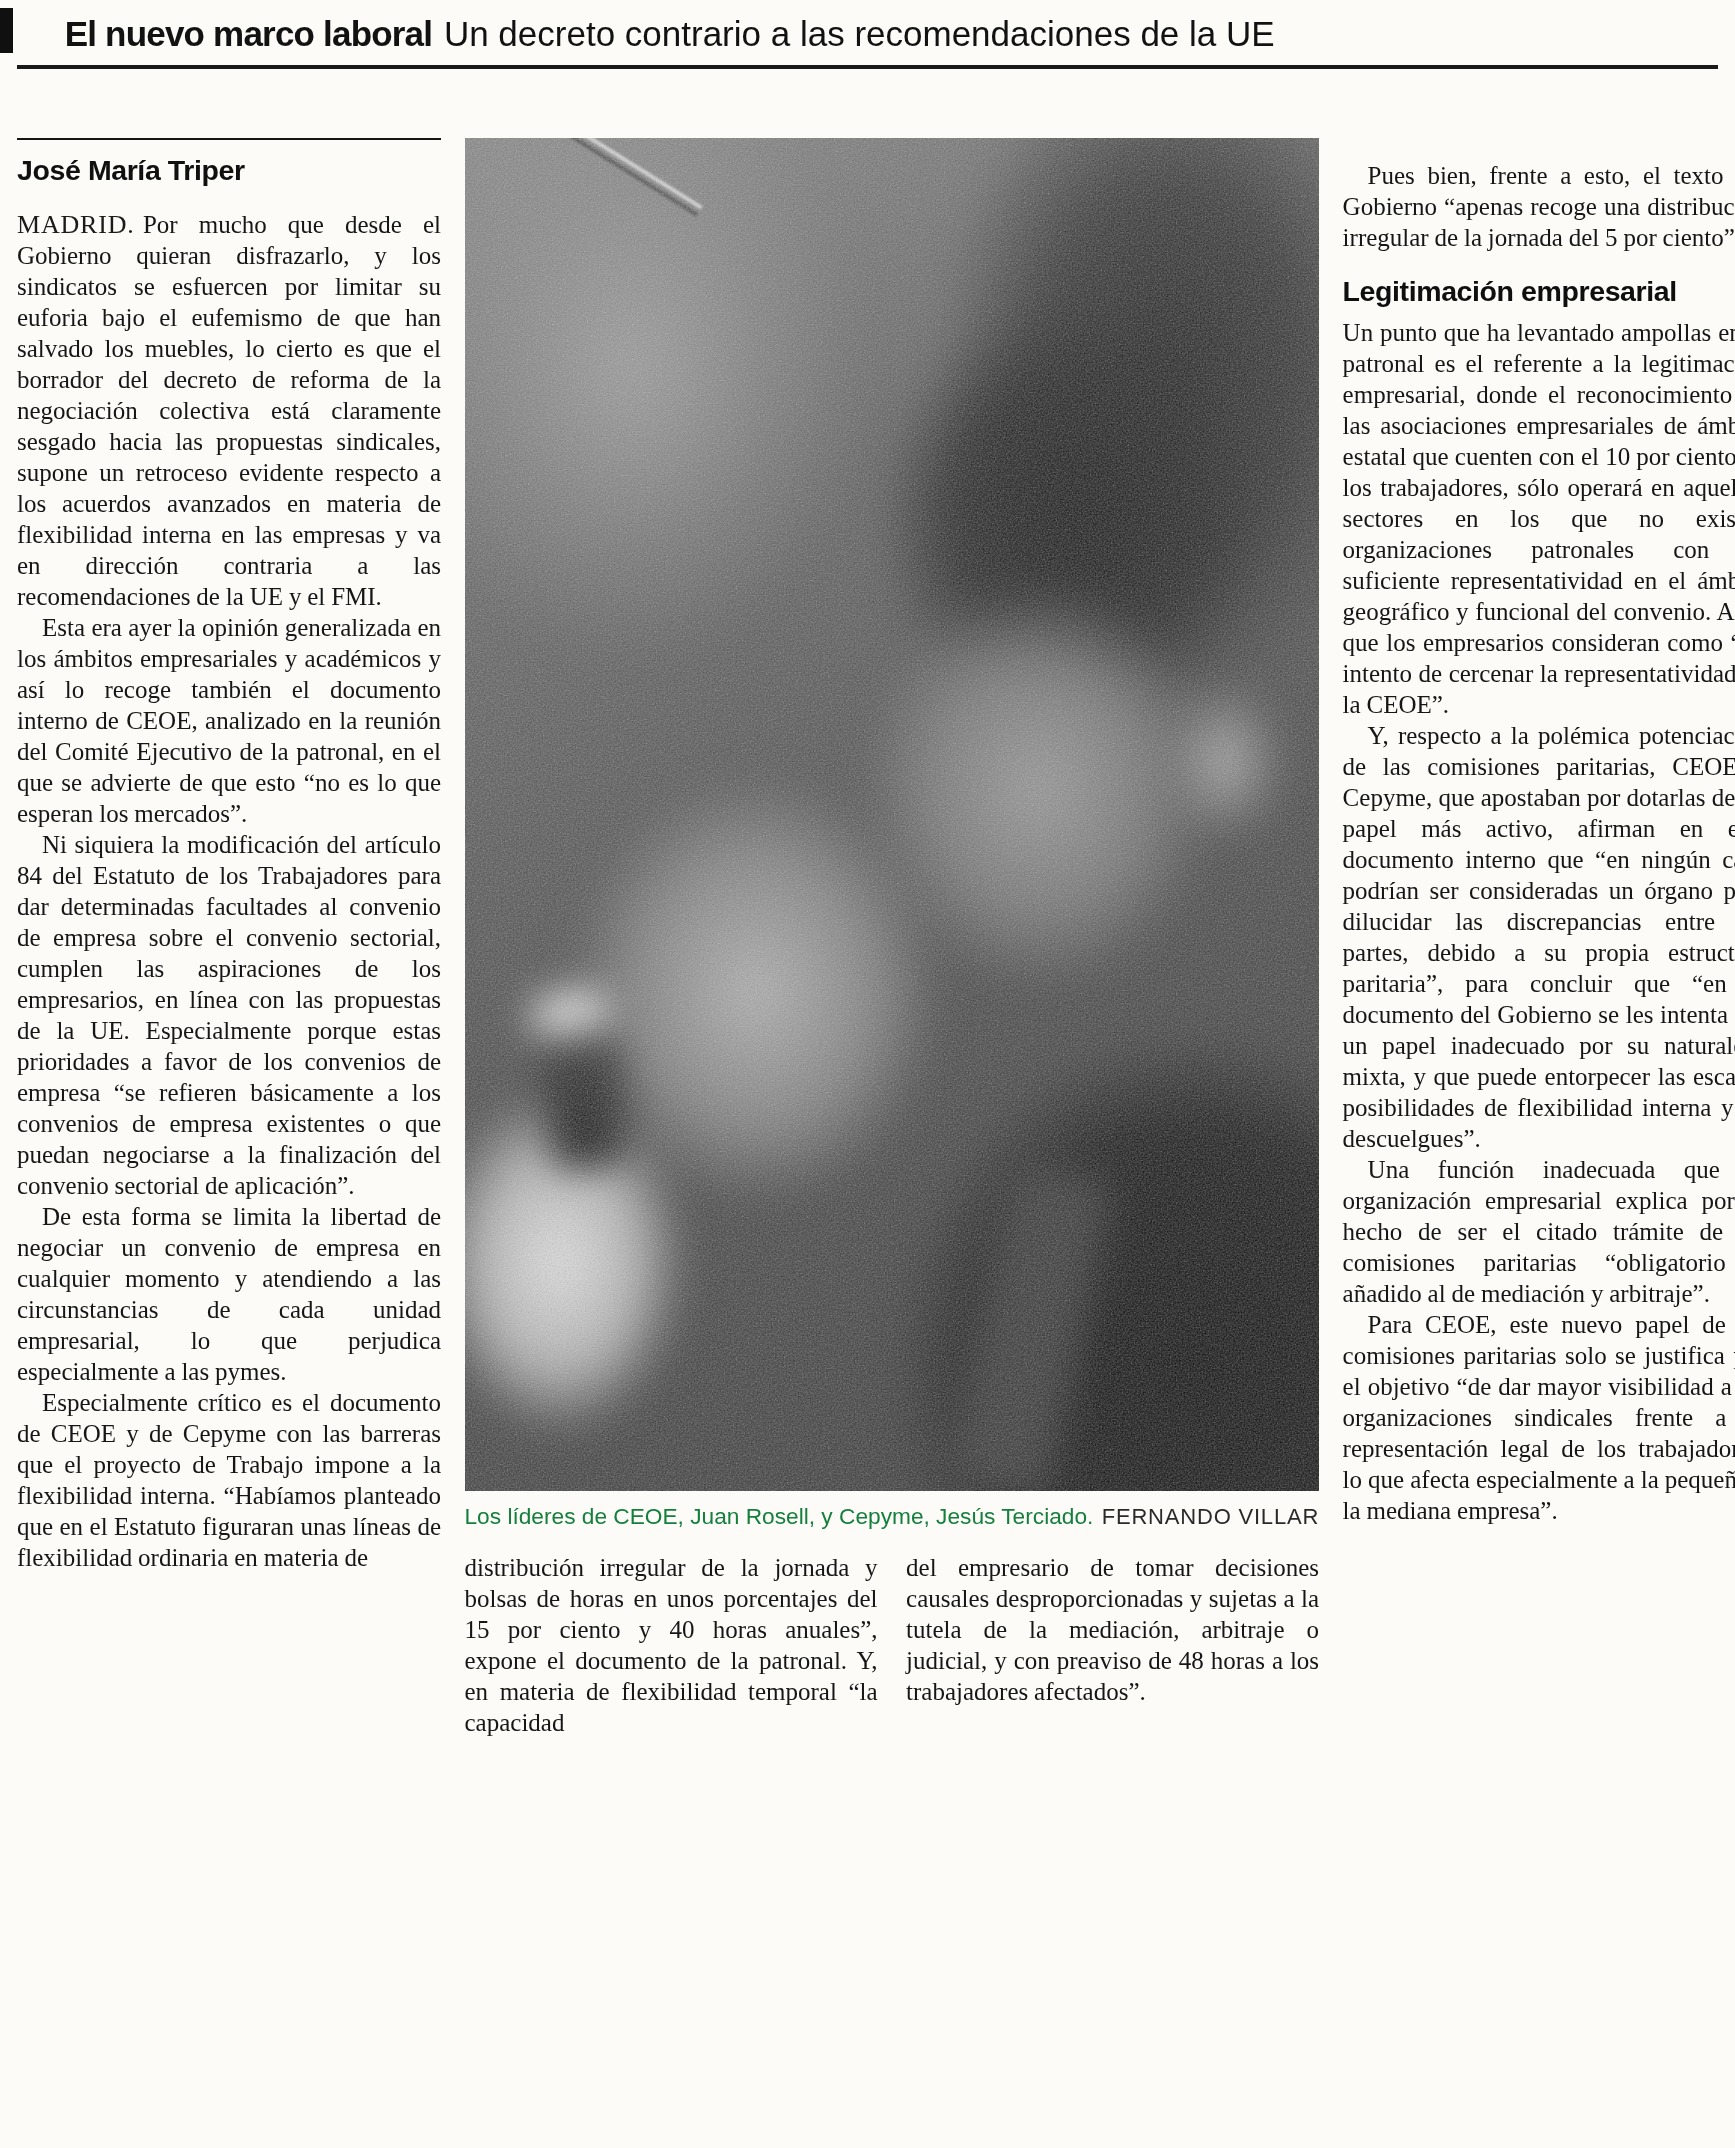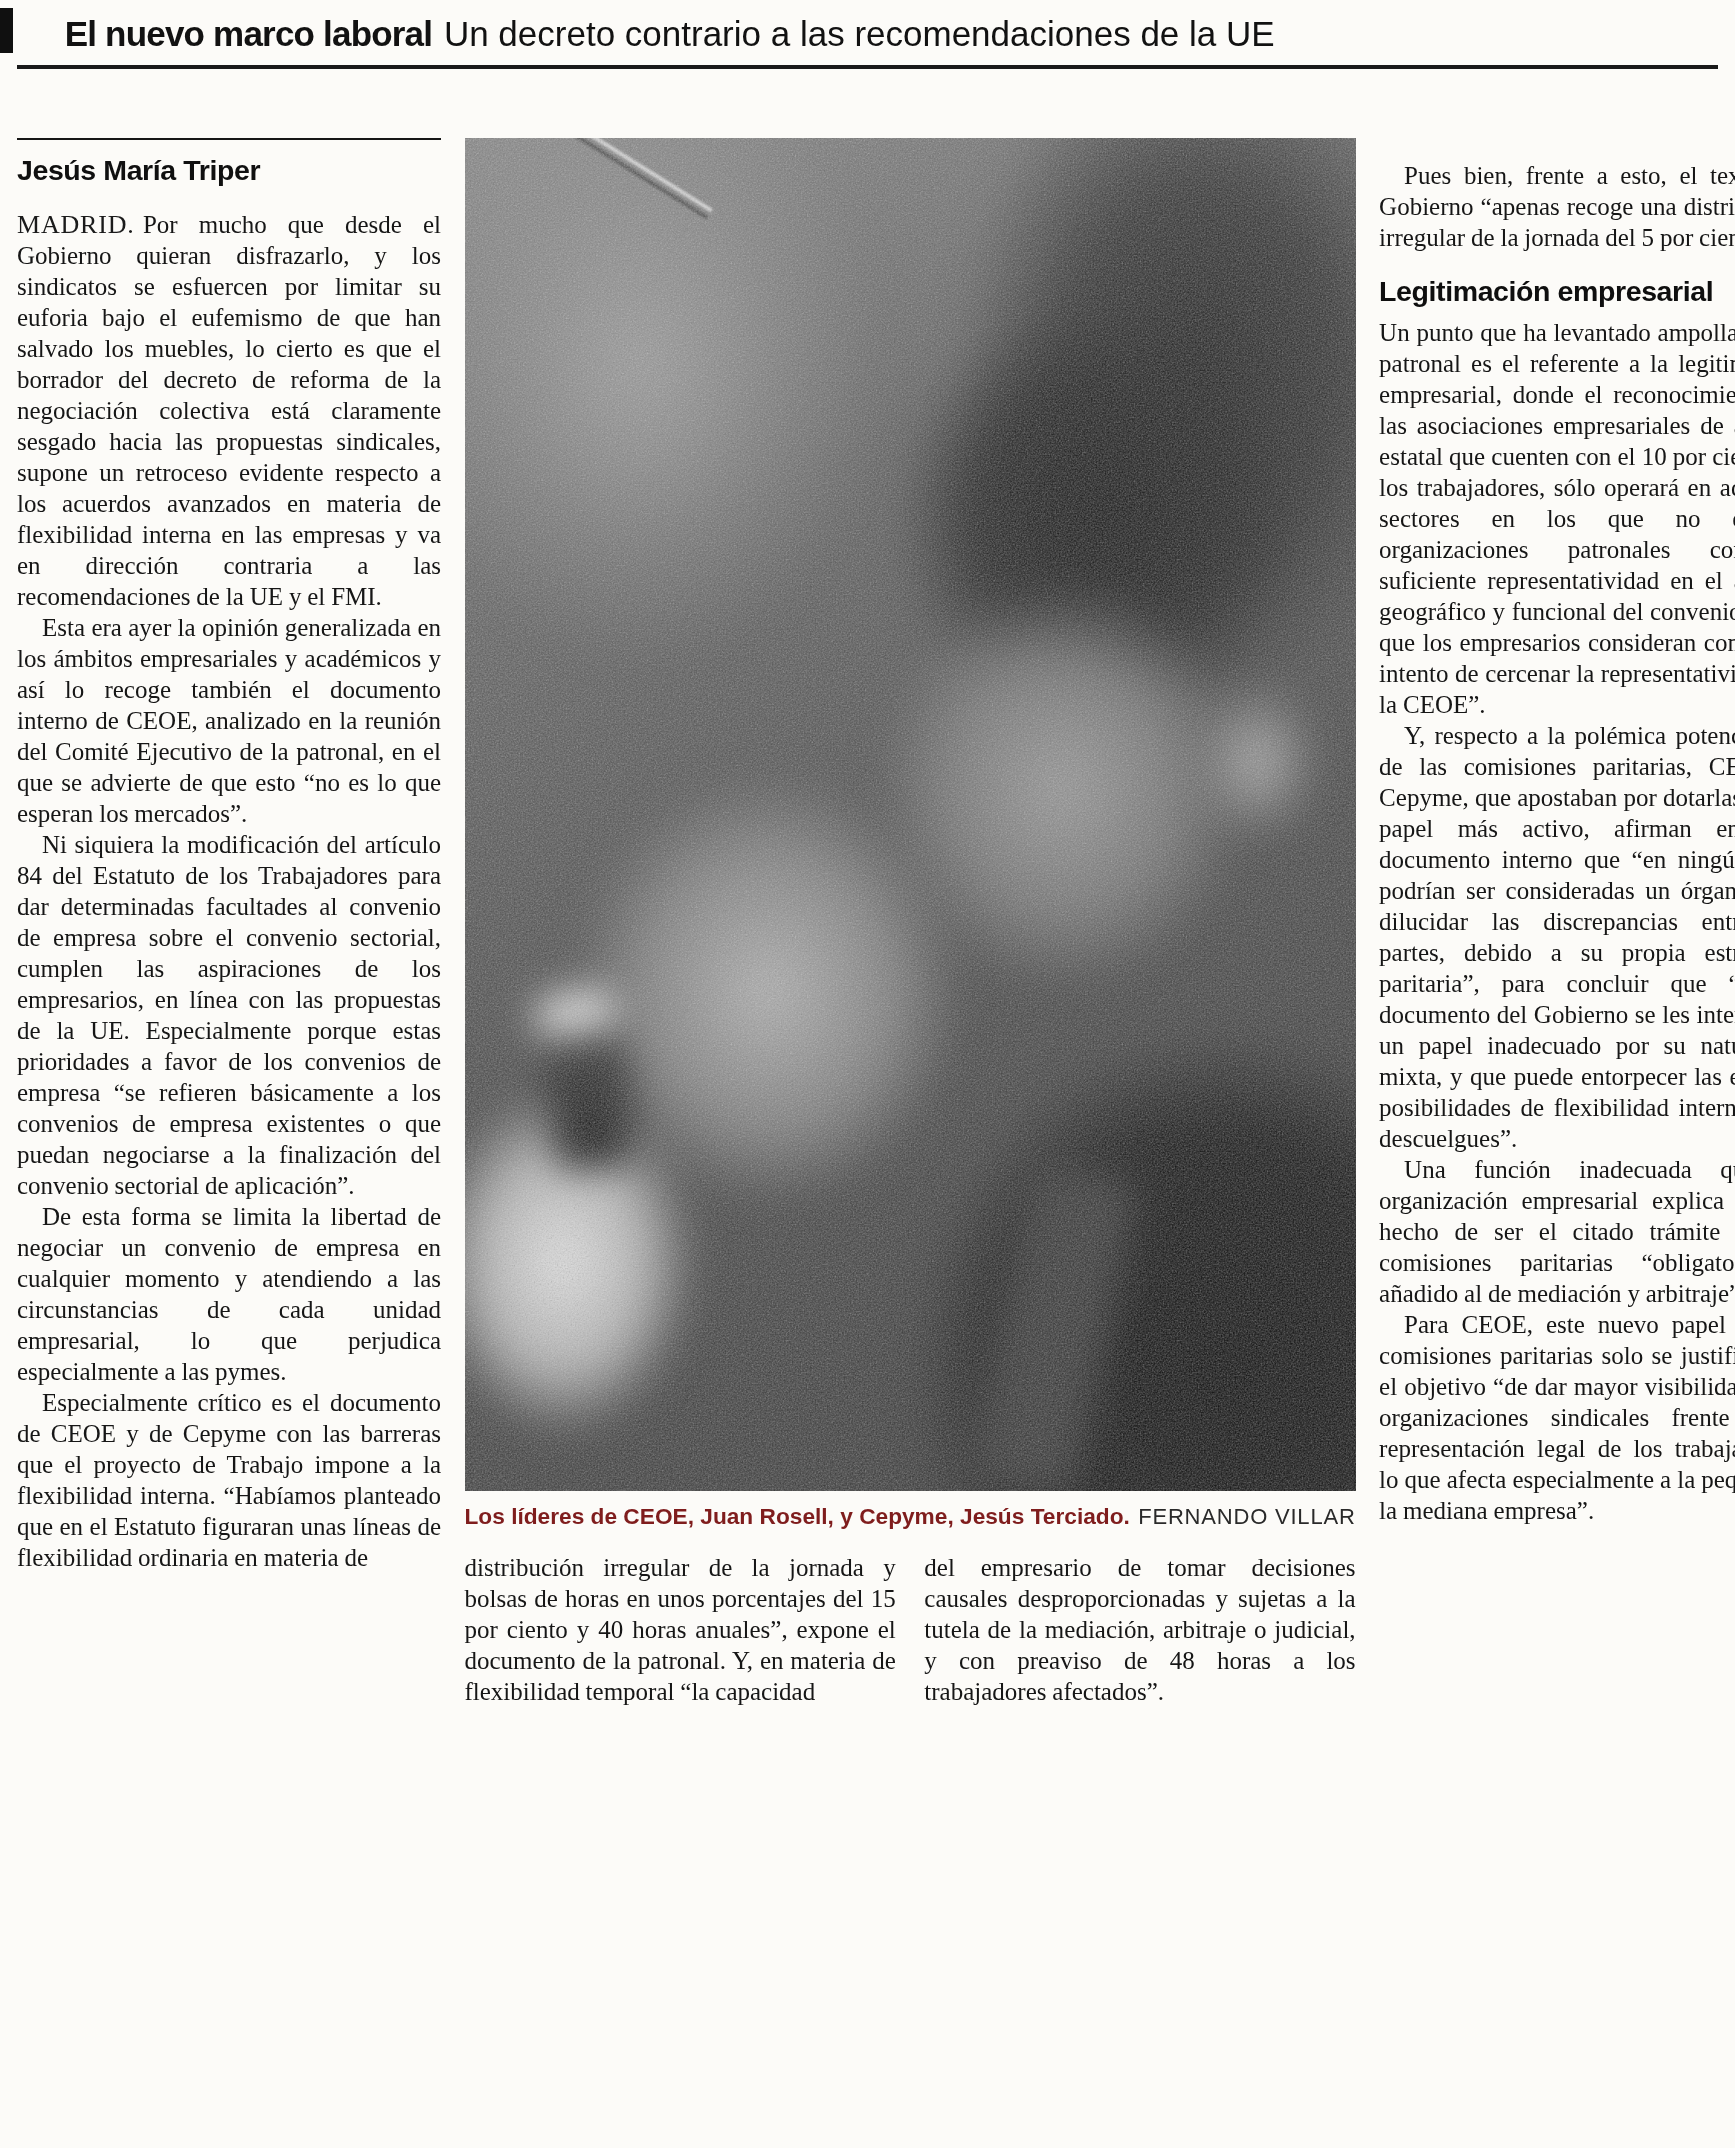--- a/index.html
+++ b/index.html
@@ -95,21 +95,21 @@
   .ph-mic{ left:9%; top:63%; width:9%; height:13%; border-radius:20px; transform:rotate(-8deg);
     background:linear-gradient(180deg,#e0e0e0 0 18%,#2c2c2c 30%,#111 100%); filter:blur(1.7px); }
   .ph-glasses{ left:52%; top:50%; width:30%; height:4.2px; background:#d6d6d6;
     transform:rotate(32deg); filter:blur(0.8px); box-shadow:0 8.4px 0 #22222288; }
   .grain{ position:absolute; inset:0; width:100%; height:100%; opacity:.5; }
 
   .caption{
     font-family:"Liberation Sans", sans-serif;
     margin-top:11.7px; white-space:nowrap; overflow:hidden;
   }
-  .caption-bold{ font-weight:700; font-size:22.7px; color:#7f1d1d; }
+  .caption-bold{ font-weight:400; font-size:22.7px; color:#15803d; }
   .caption-credit{ font-size:22px; letter-spacing:0.8px; color:#2a2a2a; margin-left:8.4px; }
 
   .photo-cols{
     display:grid; grid-template-columns:1fr 1fr; column-gap:28.5px; margin-top:22px;
   }
 
   
   .col-right{ padding-top:22px; }
   .subhead{
     font-family:"Liberation Sans", sans-serif;
@@ -129,21 +129,21 @@
   <div class="kicker-rule"></div>
 
   <h1 class="headline">
   </h1>
 
 
   <div class="article">
 
     <div class="col-left">
       <div class="byline-rule"></div>
-      <p class="byline">Jesús María Triper</p>
+      <p class="byline">José María Triper</p>
       <p class="body-p"><span class="dateline">MADRID.</span><span>Por mucho que desde el Gobierno quieran disfrazarlo, y los sindicatos se esfuercen por limitar su euforia bajo el eufemismo de que han salvado los muebles, lo cierto es que el borrador del decreto de reforma de la negociación colectiva está claramente sesgado hacia las propuestas sindicales, supone un retroceso evidente respecto a los acuerdos avanzados en materia de flexibilidad interna en las empresas y va en dirección contraria a las recomendaciones de la UE y el FMI.</span></p>
       <p class="body-p indent">Esta era ayer la opinión generalizada en los ámbitos empresariales y académicos y así lo recoge también el documento interno de CEOE, analizado en la reunión del Comité Ejecutivo de la patronal, en el que se advierte de que esto “no es lo que esperan los mercados”.</p>
       <p class="body-p indent">Ni siquiera la modificación del artículo 84 del Estatuto de los Trabajadores para dar determinadas facultades al convenio de empresa sobre el convenio sectorial, cumplen las aspiraciones de los empresarios, en línea con las propuestas de la UE. Especialmente porque estas prioridades a favor de los convenios de empresa “se refieren básicamente a los convenios de empresa existentes o que puedan negociarse a la finalización del convenio sectorial de aplicación”.</p>
       <p class="body-p indent">De esta forma se limita la libertad de negociar un convenio de empresa en cualquier momento y atendiendo a las circunstancias de cada unidad empresarial, lo que perjudica especialmente a las pymes.</p>
       <p class="body-p indent">Especialmente crítico es el documento de CEOE y de Cepyme con las barreras que el proyecto de Trabajo impone a la flexibilidad interna. “Habíamos planteado que en el Estatuto figuraran unas líneas de flexibilidad ordinaria en materia de</p>
     </div>
 
     <div class="col-center">
       <div class="photo">
         <div class="blob ph-wall-light"></div>

